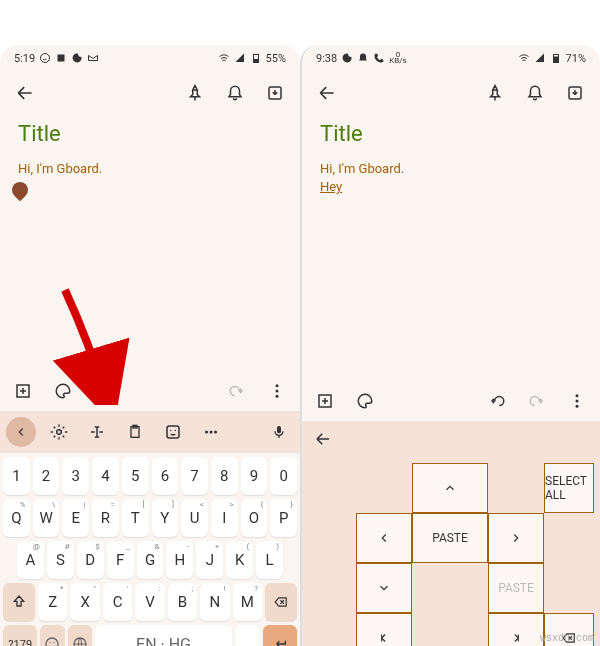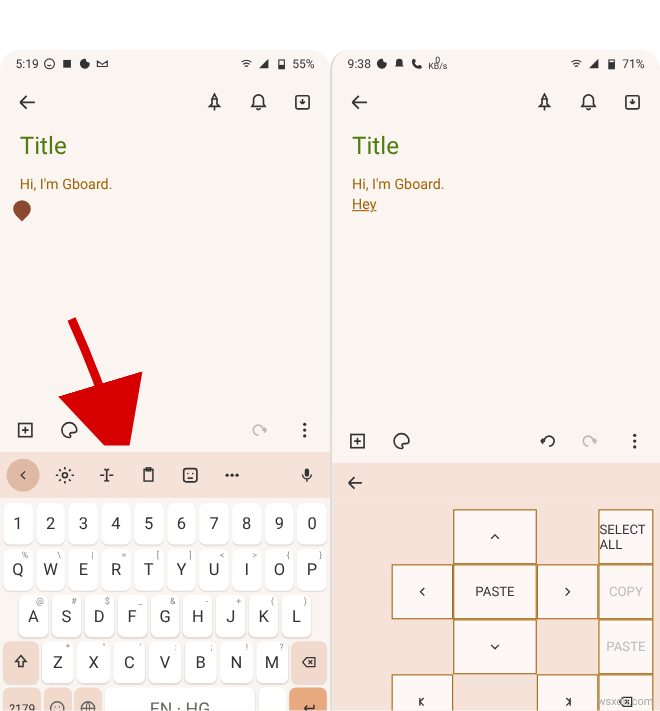--- a/index.html
+++ b/index.html
@@ -130,20 +130,21 @@
     pointer-events: none;
     z-index: 10;
   }
   .watermark {
     position: absolute;
     bottom: 2px;
     right: 6px;
     font-size: 10px;
     color: #aaa;
     z-index: 20;
+    font-family: Liberation Mono, monospace;
   }
   svg { display: block; }
 </style>
 </head>
 <body>
 
 <div class="phone phone-top-radius">
   <div class="status-bar">
     <div class="status-left">
       <span>5:19</span>
@@ -502,21 +503,20 @@
         <svg width="14" height="14" viewBox="0 0 24 24">
           <path d="M15 6l-6 6 6 6" stroke="#333" stroke-width="2" fill="none"></path>
         </svg>
       </div>
     <div class="nav-cell">PASTE</div>
     <div class="nav-cell">
         <svg width="14" height="14" viewBox="0 0 24 24">
           <path d="M9 6l6 6-6 6" stroke="#333" stroke-width="2" fill="none"></path>
         </svg>
       </div>
-    <div class="nav-cell nav-muted">COPY</div>
 
     <div class="nav-blank"></div>
     <div class="nav-blank"></div>
     <div class="nav-cell">
         <svg width="14" height="14" viewBox="0 0 24 24">
           <path d="M6 9l6 6 6-6" stroke="#333" stroke-width="2" fill="none"></path>
         </svg>
       </div>
     <div class="nav-blank"></div>
     <div class="nav-cell nav-muted">PASTE</div>

